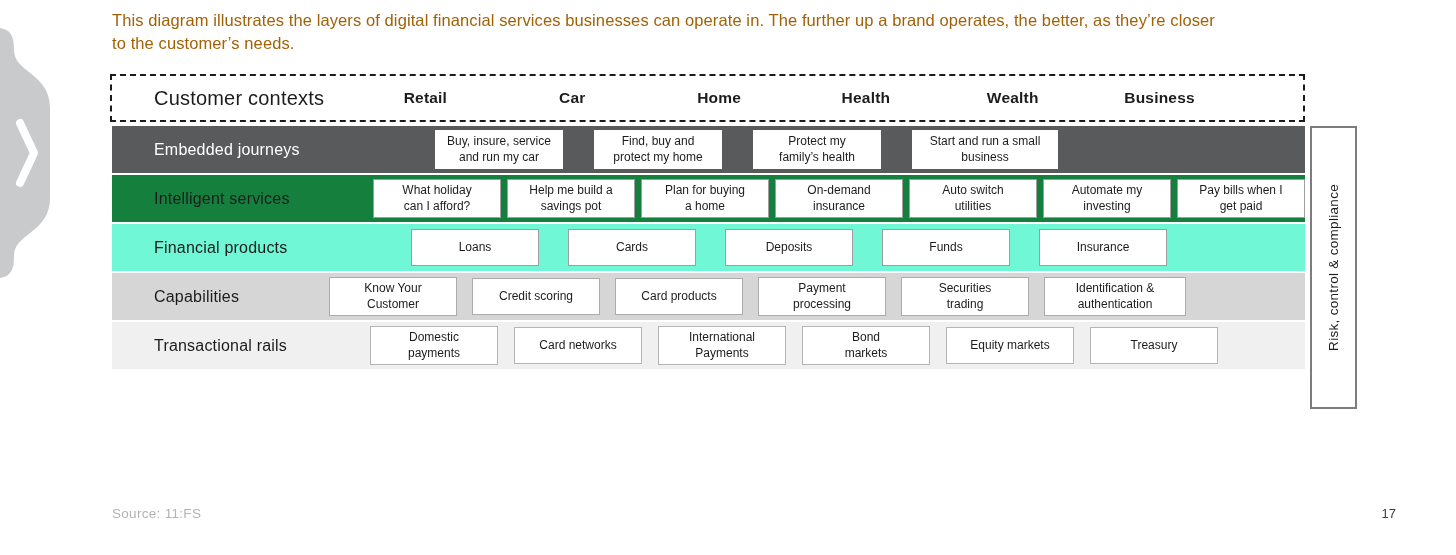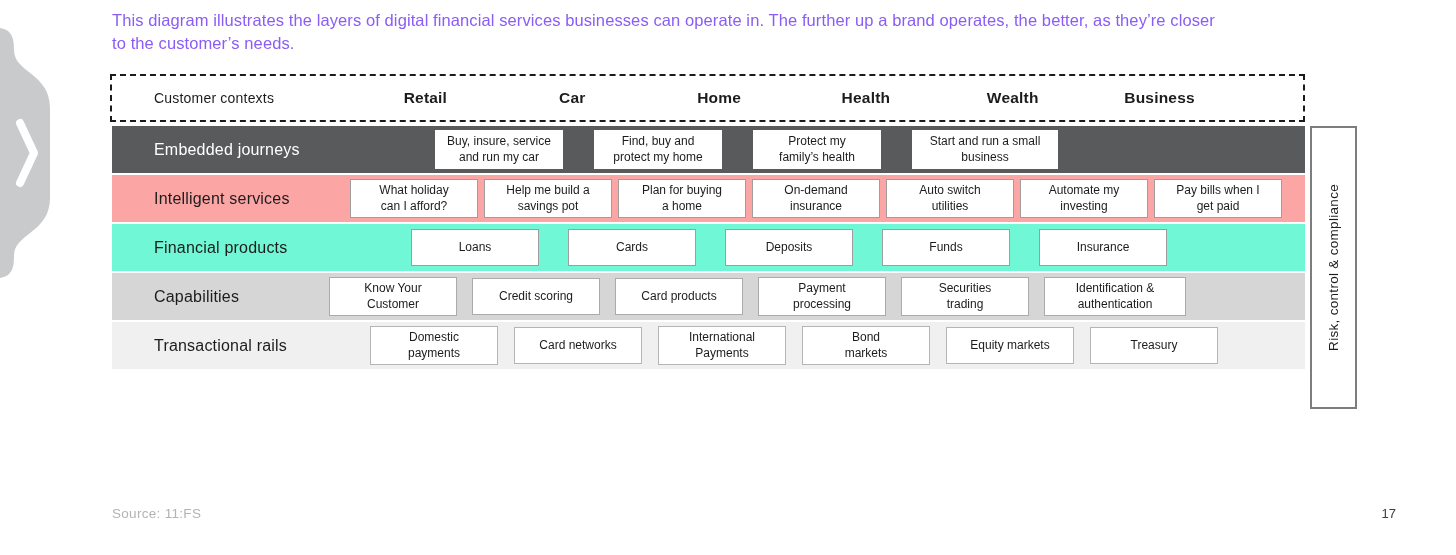--- a/index.html
+++ b/index.html
@@ -5,47 +5,47 @@
   html,body{margin:0;padding:0;background:#ffffff;}
   .slide{
     position:relative;width:1456px;height:555px;background:#ffffff;overflow:hidden;
     font-family:"Liberation Sans", sans-serif;color:#1c1c1c;
   }
   
   .nav-blob{position:absolute;left:0;top:28px;cursor:pointer;}
   
   .title{
     position:absolute;left:112px;top:9px;width:1108px;
-    font-size:16.5px;line-height:1.42;color:#8b5cf6;letter-spacing:.1px;
+    font-size:16.5px;line-height:1.42;color:#a16207;letter-spacing:.1px;
   }
   
   .contexts{
     position:absolute;left:110px;top:74px;width:1195px;height:48px;box-sizing:border-box;
     border:2px dashed #1b1b1b;background:#ffffff;display:flex;align-items:center;
   }
-  .ctx-label{width:198px;padding-left:42px;box-sizing:content-box;font-size:14px;letter-spacing:.2px;}
+  .ctx-label{width:198px;padding-left:42px;box-sizing:content-box;font-size:20px;letter-spacing:.2px;}
   .ctx-items{flex:1;display:flex;padding-right:70px;}
   .ctx-item{flex:1;text-align:center;font-weight:bold;font-size:15.5px;letter-spacing:.2px;}
   
   .rows{position:absolute;left:112px;top:126px;width:1193px;display:flex;flex-direction:column;gap:2px;}
   .row{height:47px;display:flex;align-items:center;}
   .row-label{width:200px;padding-left:42px;box-sizing:border-box;font-size:16px;font-weight:500;letter-spacing:.2px;flex:none;}
   .row-boxes{display:flex;align-items:center;}
   .box{
     box-sizing:border-box;width:128px;min-height:37px;padding:3px 4px;flex:none;
     background:#ffffff;border:1px solid #9e9e9e;
     display:flex;align-items:center;justify-content:center;text-align:center;
     font-size:12px;line-height:1.28;color:#1c1c1c;white-space:pre-line;
   }
   .r1{background:#595a5c;}
   .r1 .row-label{color:#ffffff;}
   .r1 .row-boxes{margin-left:123px;gap:31px;}
   .r1 .box{border-color:#ffffff;}
   .r1 .box:last-child{width:146px;}
-  .r2{background:#fca5a5;}
+  .r2{background:#15803d;justify-content:space-between;}
   .r2 .row-boxes{margin-left:38px;gap:6px;}
   .r3{background:#70f7d6;}
   .r3 .row-boxes{margin-left:99px;gap:29px;}
   .r4{background:#d6d6d6;}
   .r4 .row-boxes{margin-left:17px;gap:15px;}
   .r4 .box{border-color:#ababab;}
   .r4 .box:last-child{width:142px;}
   .r5{background:#f0f0f0;}
   .r5 .row-boxes{margin-left:58px;gap:16px;}
   .r5 .box{border-color:#b5b5b5;}

